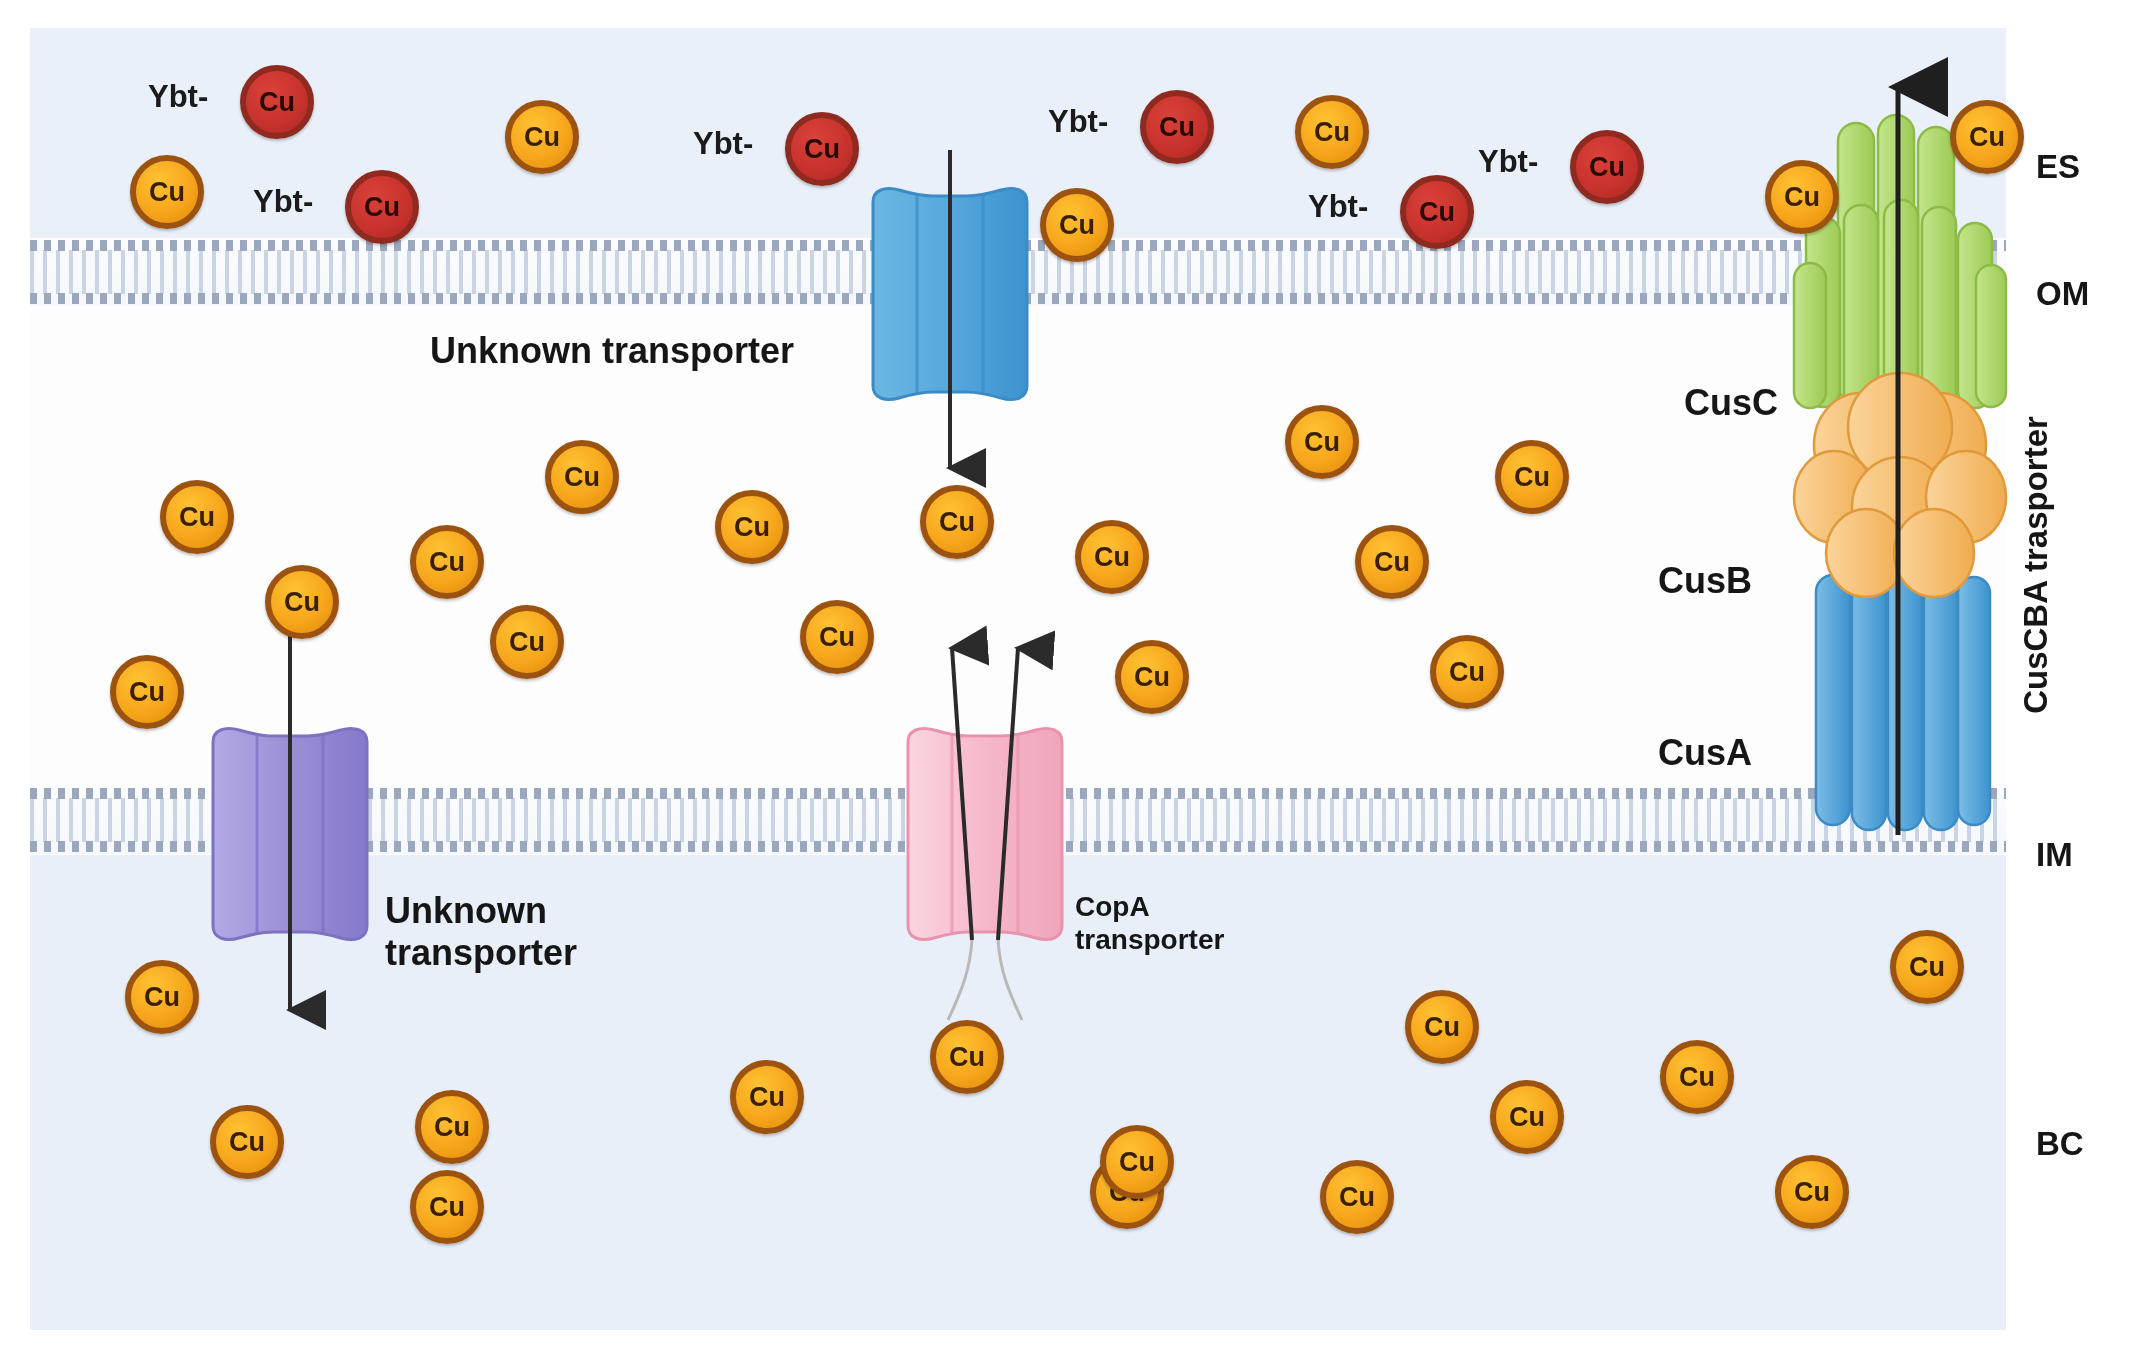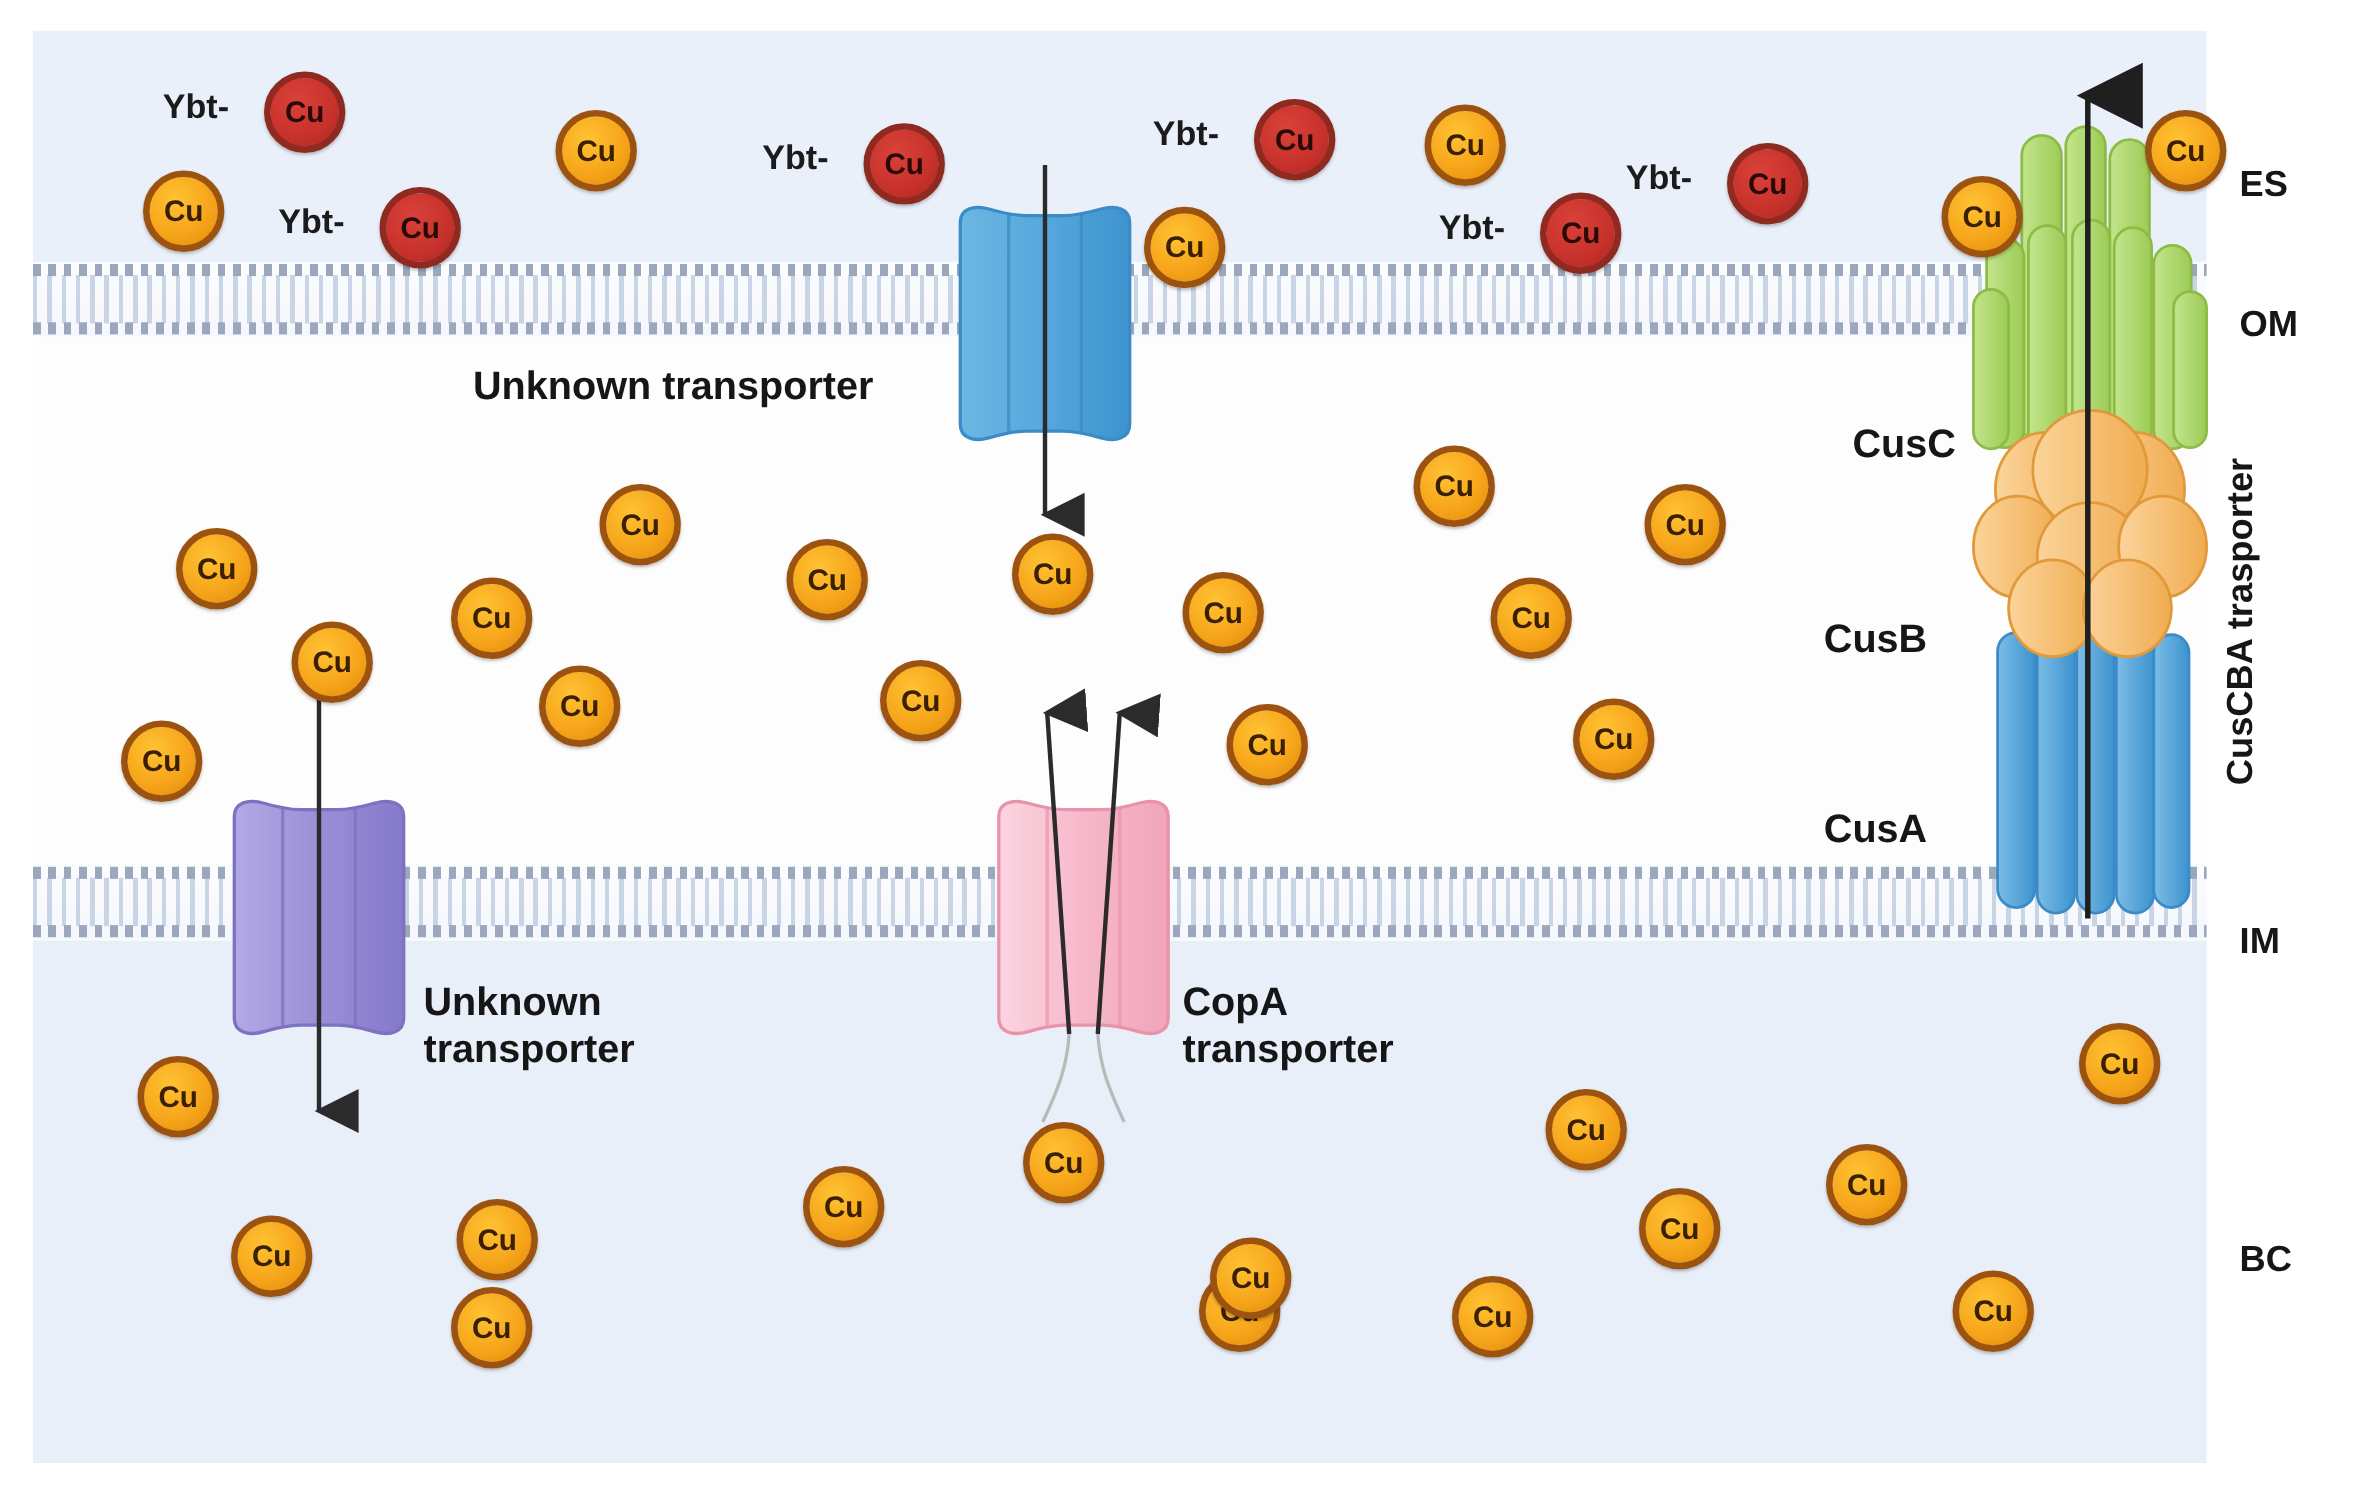--- a/index.html
+++ b/index.html
@@ -358,21 +358,21 @@
 
       <line x1="98" y1="690" x2="98" y2="-58" stroke="#1f1f1f" stroke-width="5" marker-end="url(#arrUp2)"></line>
     </svg>
   </div>
 
   <div class="lbl" id="lbl-om-unknown" style="left:430px;top:330px;font-size:36px;">Unknown transporter</div>
 
   <div class="lbl" id="lbl-im-unknown" style="left:385px;top:890px;font-size:36px;">Unknown
 transporter</div>
 
-  <div class="lbl" id="lbl-copa" style="left:1075px;top:890px;font-size:36px;">CopA
+  <div class="lbl" id="lbl-copa" style="left:1075px;top:890px;font-size:28px;">CopA
 transporter</div>
 
   <div class="lbl" id="lbl-cusc" style="left:1658px;top:382px;font-size:36px;margin-left:26px;">CusC</div>
   <div class="lbl" id="lbl-cusb" style="left:1658px;top:560px;font-size:36px;text-align:right;">CusB</div>
   <div class="lbl" id="lbl-cusa" style="left:1658px;top:732px;font-size:36px;">CusA</div>
 
   <div class="edge-lbl" id="lbl-es" style="left:2036px;top:120px;margin-top:28px;">ES</div>
   <div class="edge-lbl" id="lbl-om" style="left:2036px;top:275px;">OM</div>
   <div class="edge-lbl" id="lbl-im" style="left:2036px;top:812px;margin-top:24px;">IM</div>
   <div class="edge-lbl" id="lbl-bc" style="left:2036px;top:1125px;text-align:right;">BC</div>

